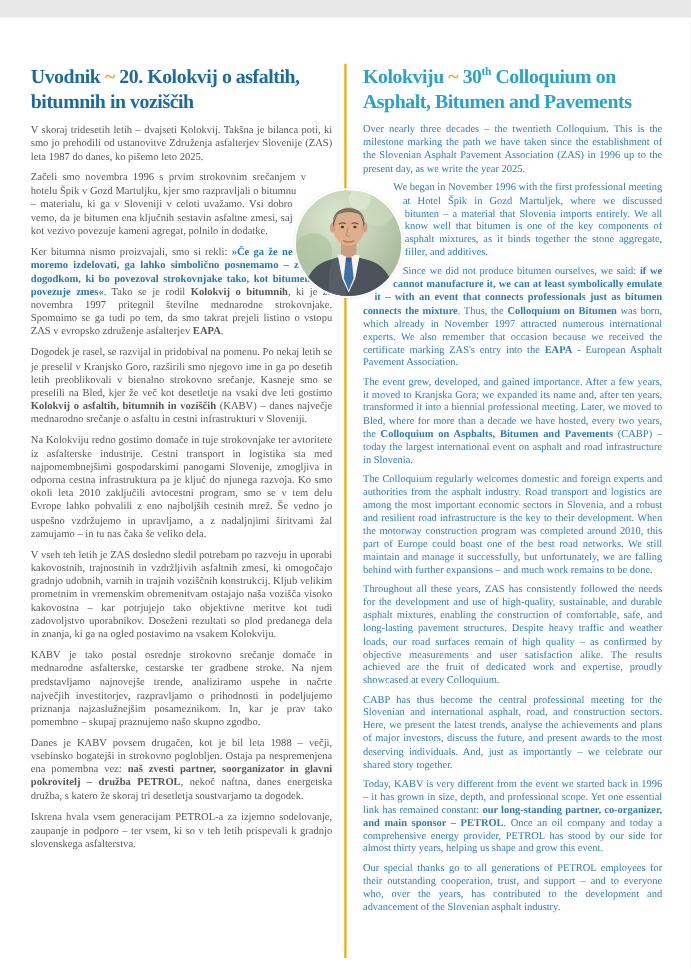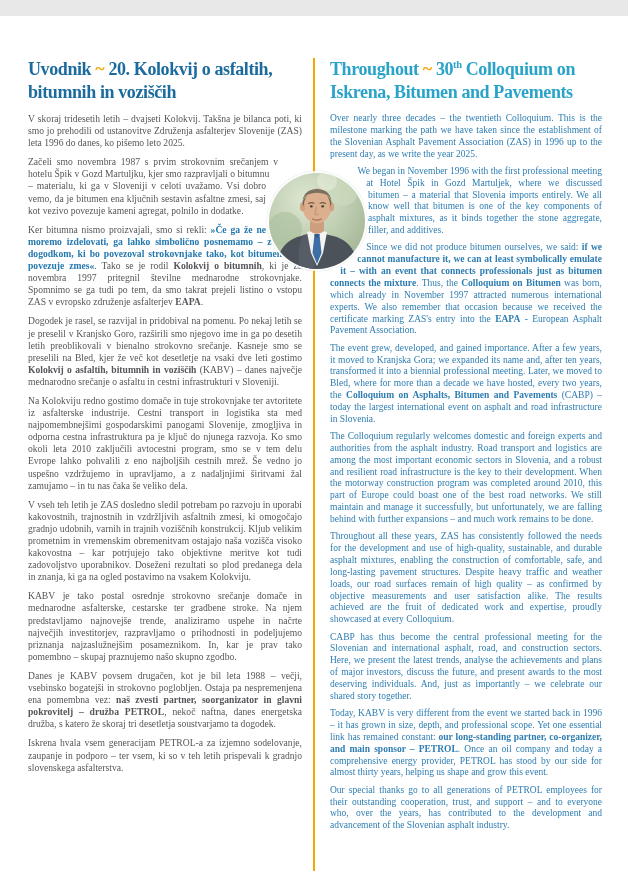--- a/index.html
+++ b/index.html
@@ -68,33 +68,33 @@
 </style>
 </head>
 <body>
 
 <div class="page">
 
   <div class="divider"></div>
 
   <section class="col col-sl" lang="sl">
     <h1 class="title title-sl"><span>Uvodnik </span><span class="c-accent">~</span><span> 20. Kolokvij o asfaltih, bitumnih in voziščih</span></h1>
-    <p><span>V skoraj tridesetih letih – dvajseti Kolokvij. Takšna je bilanca poti, ki smo jo prehodili od ustanovitve Združenja asfalterjev Slovenije (ZAS) leta 1996 do danes, ko pišemo leto 2025.</span></p>
-    <p><span class="wrap wrap-r"></span><span>Začeli smo novembra 1987 s prvim strokovnim srečanjem v hotelu Špik v Gozd Martuljku, kjer smo razpravljali o bitumnu – materialu, ki ga v Sloveniji v celoti uvažamo. Vsi dobro vemo, da je bitumen ena ključnih sestavin asfaltne zmesi, saj kot vezivo povezuje kameni agregat, polnilo in dodatke.</span></p>
+    <p><span>V skoraj tridesetih letih – dvajseti Kolokvij. Takšna je bilanca poti, ki smo jo prehodili od ustanovitve Združenja asfalterjev Slovenije (ZAS) leta 1987 do danes, ko pišemo leto 2025.</span></p>
+    <p><span class="wrap wrap-r"></span><span>Začeli smo novembra 1996 s prvim strokovnim srečanjem v hotelu Špik v Gozd Martuljku, kjer smo razpravljali o bitumnu – materialu, ki ga v Sloveniji v celoti uvažamo. Vsi dobro vemo, da je bitumen ena ključnih sestavin asfaltne zmesi, saj kot vezivo povezuje kameni agregat, polnilo in dodatke.</span></p>
     <p><span>Ker bitumna nismo proizvajali, smo si rekli: </span><span class="b c-blue">»Če ga že ne moremo izdelovati, ga lahko simbolično posnemamo – z dogodkom, ki bo povezoval strokovnjake tako, kot bitumen povezuje zmes«</span><span>. Tako se je rodil </span><span class="b">Kolokvij o bitumnih</span><span>, ki je že novembra 1997 pritegnil številne mednarodne strokovnjake. Spomnimo se ga tudi po tem, da smo takrat prejeli listino o vstopu ZAS v evropsko združenje asfalterjev </span><span class="b">EAPA</span><span>.</span></p>
     <p><span>Dogodek je rasel, se razvijal in pridobival na pomenu. Po nekaj letih se je preselil v Kranjsko Goro, razširili smo njegovo ime in ga po desetih letih preoblikovali v bienalno strokovno srečanje. Kasneje smo se preselili na Bled, kjer že več kot desetletje na vsaki dve leti gostimo </span><span class="b">Kolokvij o asfaltih, bitumnih in voziščih</span><span> (KABV) – danes največje mednarodno srečanje o asfaltu in cestni infrastrukturi v Sloveniji.</span></p>
     <p><span>Na Kolokviju redno gostimo domače in tuje strokovnjake ter avtoritete iz asfalterske industrije. Cestni transport in logistika sta med najpomembnejšimi gospodarskimi panogami Slovenije, zmogljiva in odporna cestna infrastruktura pa je ključ do njunega razvoja. Ko smo okoli leta 2010 zaključili avtocestni program, smo se v tem delu Evrope lahko pohvalili z eno najboljših cestnih mrež. Še vedno jo uspešno vzdržujemo in upravljamo, a z nadaljnjimi širitvami žal zamujamo – in tu nas čaka še veliko dela.</span></p>
     <p><span>V vseh teh letih je ZAS dosledno sledil potrebam po razvoju in uporabi kakovostnih, trajnostnih in vzdržljivih asfaltnih zmesi, ki omogočajo gradnjo udobnih, varnih in trajnih voziščnih konstrukcij. Kljub velikim prometnim in vremenskim obremenitvam ostajajo naša vozišča visoko kakovostna – kar potrjujejo tako objektivne meritve kot tudi zadovoljstvo uporabnikov. Doseženi rezultati so plod predanega dela in znanja, ki ga na ogled postavimo na vsakem Kolokviju.</span></p>
     <p><span>KABV je tako postal osrednje strokovno srečanje domače in mednarodne asfalterske, cestarske ter gradbene stroke. Na njem predstavljamo najnovejše trende, analiziramo uspehe in načrte največjih investitorjev, razpravljamo o prihodnosti in podeljujemo priznanja najzaslužnejšim posameznikom. In, kar je prav tako pomembno – skupaj praznujemo našo skupno zgodbo.</span></p>
     <p><span>Danes je KABV povsem drugačen, kot je bil leta 1988 – večji, vsebinsko bogatejši in strokovno poglobljen. Ostaja pa nespremenjena ena pomembna vez: </span><span class="b">naš zvesti partner, soorganizator in glavni pokrovitelj – družba PETROL</span><span>, nekoč naftna, danes energetska družba, s katero že skoraj tri desetletja soustvarjamo ta dogodek.</span></p>
     <p><span>Iskrena hvala vsem generacijam PETROL-a za izjemno sodelovanje, zaupanje in podporo – ter vsem, ki so v teh letih prispevali k gradnjo slovenskega asfalterstva.</span></p>
   </section>
 
   <section class="col col-en" lang="en">
-    <h1 class="title title-en"><span>Throughout </span><span class="c-accent">~</span><span> 30</span><sup>th</sup><span> Colloquium on Iskrena, Bitumen and Pavements</span></h1>
+    <h1 class="title title-en"><span>Kolokviju </span><span class="c-accent">~</span><span> 30</span><sup>th</sup><span> Colloquium on Asphalt, Bitumen and Pavements</span></h1>
     <p><span>Over nearly three decades – the twentieth Colloquium. This is the milestone marking the path we have taken since the establishment of the Slovenian Asphalt Pavement Association (ZAS) in 1996 up to the present day, as we write the year 2025.</span></p>
     <p><span class="wrap wrap-l"></span><span>We began in November 1996 with the first professional meeting at Hotel Špik in Gozd Martuljek, where we discussed bitumen – a material that Slovenia imports entirely. We all know well that bitumen is one of the key components of asphalt mixtures, as it binds together the stone aggregate, filler, and additives.</span></p>
     <p><span>Since we did not produce bitumen ourselves, we said: </span><span class="b">if we cannot manufacture it, we can at least symbolically emulate it – with an event that connects professionals just as bitumen connects the mixture</span><span>. Thus, the </span><span class="b">Colloquium on Bitumen</span><span> was born, which already in November 1997 attracted numerous international experts. We also remember that occasion because we received the certificate marking ZAS's entry into the </span><span class="b">EAPA</span><span> - European Asphalt Pavement Association.</span></p>
     <p><span>The event grew, developed, and gained importance. After a few years, it moved to Kranjska Gora; we expanded its name and, after ten years, transformed it into a biennial professional meeting. Later, we moved to Bled, where for more than a decade we have hosted, every two years, the </span><span class="b">Colloquium on Asphalts, Bitumen and Pavements</span><span> (CABP) – today the largest international event on asphalt and road infrastructure in Slovenia.</span></p>
     <p><span>The Colloquium regularly welcomes domestic and foreign experts and authorities from the asphalt industry. Road transport and logistics are among the most important economic sectors in Slovenia, and a robust and resilient road infrastructure is the key to their development. When the motorway construction program was completed around 2010, this part of Europe could boast one of the best road networks. We still maintain and manage it successfully, but unfortunately, we are falling behind with further expansions – and much work remains to be done.</span></p>
     <p><span>Throughout all these years, ZAS has consistently followed the needs for the development and use of high-quality, sustainable, and durable asphalt mixtures, enabling the construction of comfortable, safe, and long-lasting pavement structures. Despite heavy traffic and weather loads, our road surfaces remain of high quality – as confirmed by objective measurements and user satisfaction alike. The results achieved are the fruit of dedicated work and expertise, proudly showcased at every Colloquium.</span></p>
     <p><span>CABP has thus become the central professional meeting for the Slovenian and international asphalt, road, and construction sectors. Here, we present the latest trends, analyse the achievements and plans of major investors, discuss the future, and present awards to the most deserving individuals. And, just as importantly – we celebrate our shared story together.</span></p>
     <p><span>Today, KABV is very different from the event we started back in 1996 – it has grown in size, depth, and professional scope. Yet one essential link has remained constant: </span><span class="b">our long-standing partner, co-organizer, and main sponsor – PETROL</span><span>. Once an oil company and today a comprehensive energy provider, PETROL has stood by our side for almost thirty years, helping us shape and grow this event.</span></p>
     <p><span>Our special thanks go to all generations of PETROL employees for their outstanding cooperation, trust, and support – and to everyone who, over the years, has contributed to the development and advancement of the Slovenian asphalt industry.</span></p>
 

